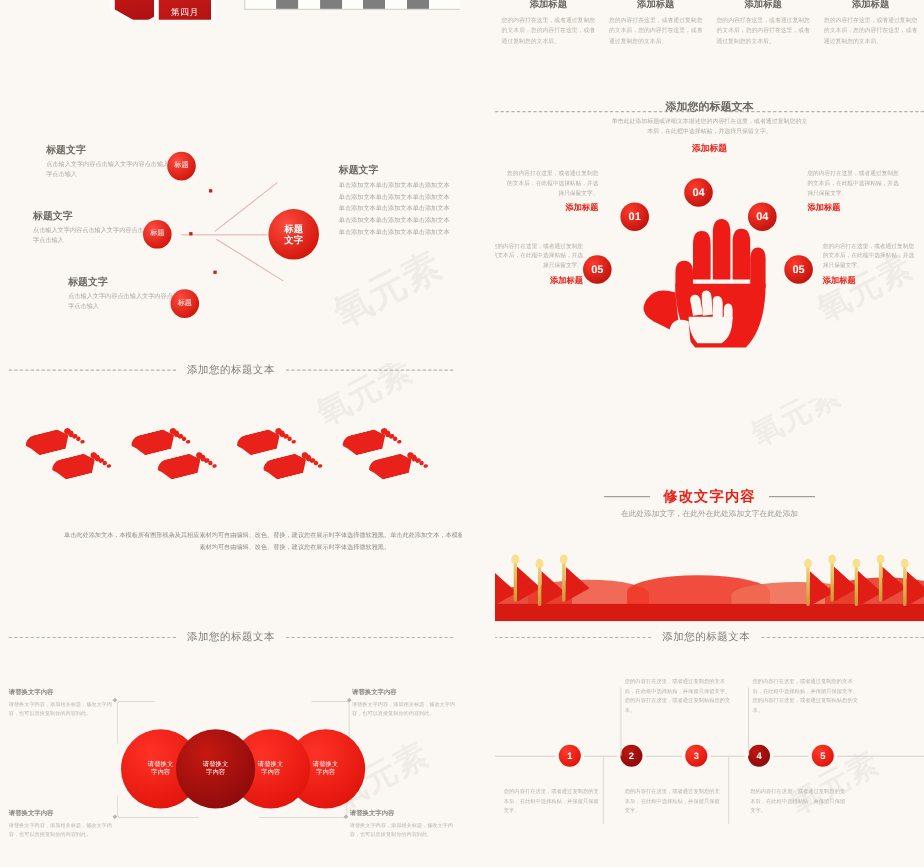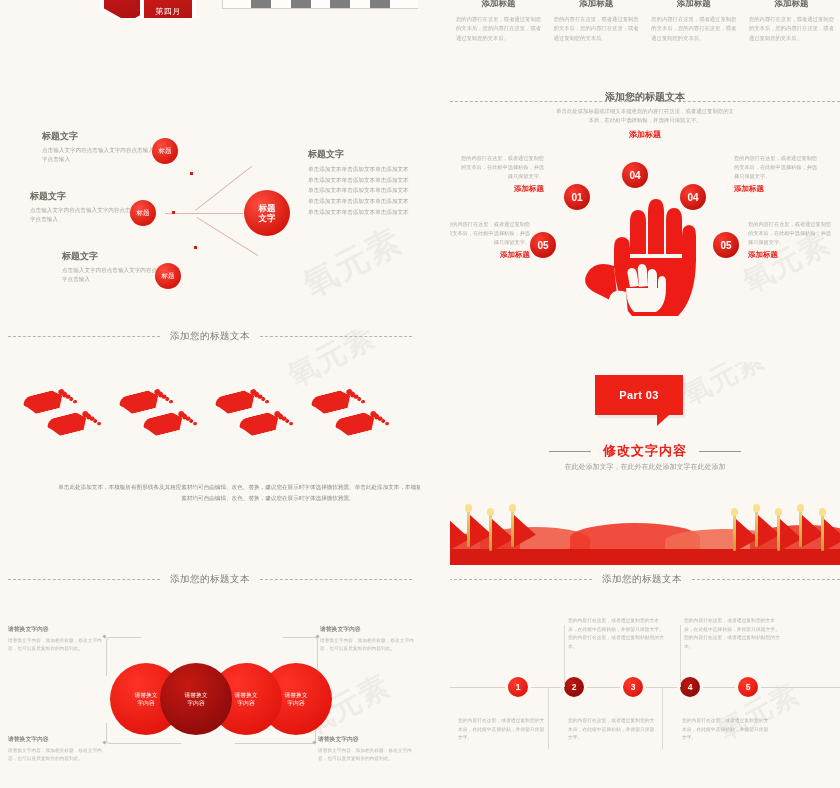--- a/index.html
+++ b/index.html
@@ -379,23 +379,20 @@
           <div class="toe" style="left: 49.4px; top: 14.6px; width: 3.2px; height: 3.2px;"></div>
         </div>
       </div>
 
     <div class="foot-body" style="position:absolute;left:0;top:152px;width:420px;">单击此处添加文本，本模板所有图形线条及其相应素材均可自由编辑、改色、替换，建议您在展示时字体选择微软雅黑。单击此处添加文本，本模板所有图形线条及其相应素材均可自由编辑、改色、替换，建议您在展示时字体选择微软雅黑。</div>
   </div>
 
   <div class="slide right" id="s-part">
     <div class="wm" style="left:230px;top:-4px;font-size:28px;">氧元素</div>
 
-    <div style="position:absolute;left:145px;top:13px;">
-      <div class="bubble">Part 03</div>
-    </div>
 
     <div class="part-h" style="position:absolute;left:0;top:80px;width:390px;">
       <span class="sl"></span>
       <span class="tx">修改文字内容</span>
       <span class="sl"></span>
     </div>
     <div class="part-sub" style="position:absolute;left:0;top:100px;width:390px;">在此处添加文字，在此外在此处添加文字在此处添加</div>
 
     <div class="flagband">
       <div class="hill" style="left:30px;bottom:12px;width:110px;height:26px;background:#F05A46;"></div>

